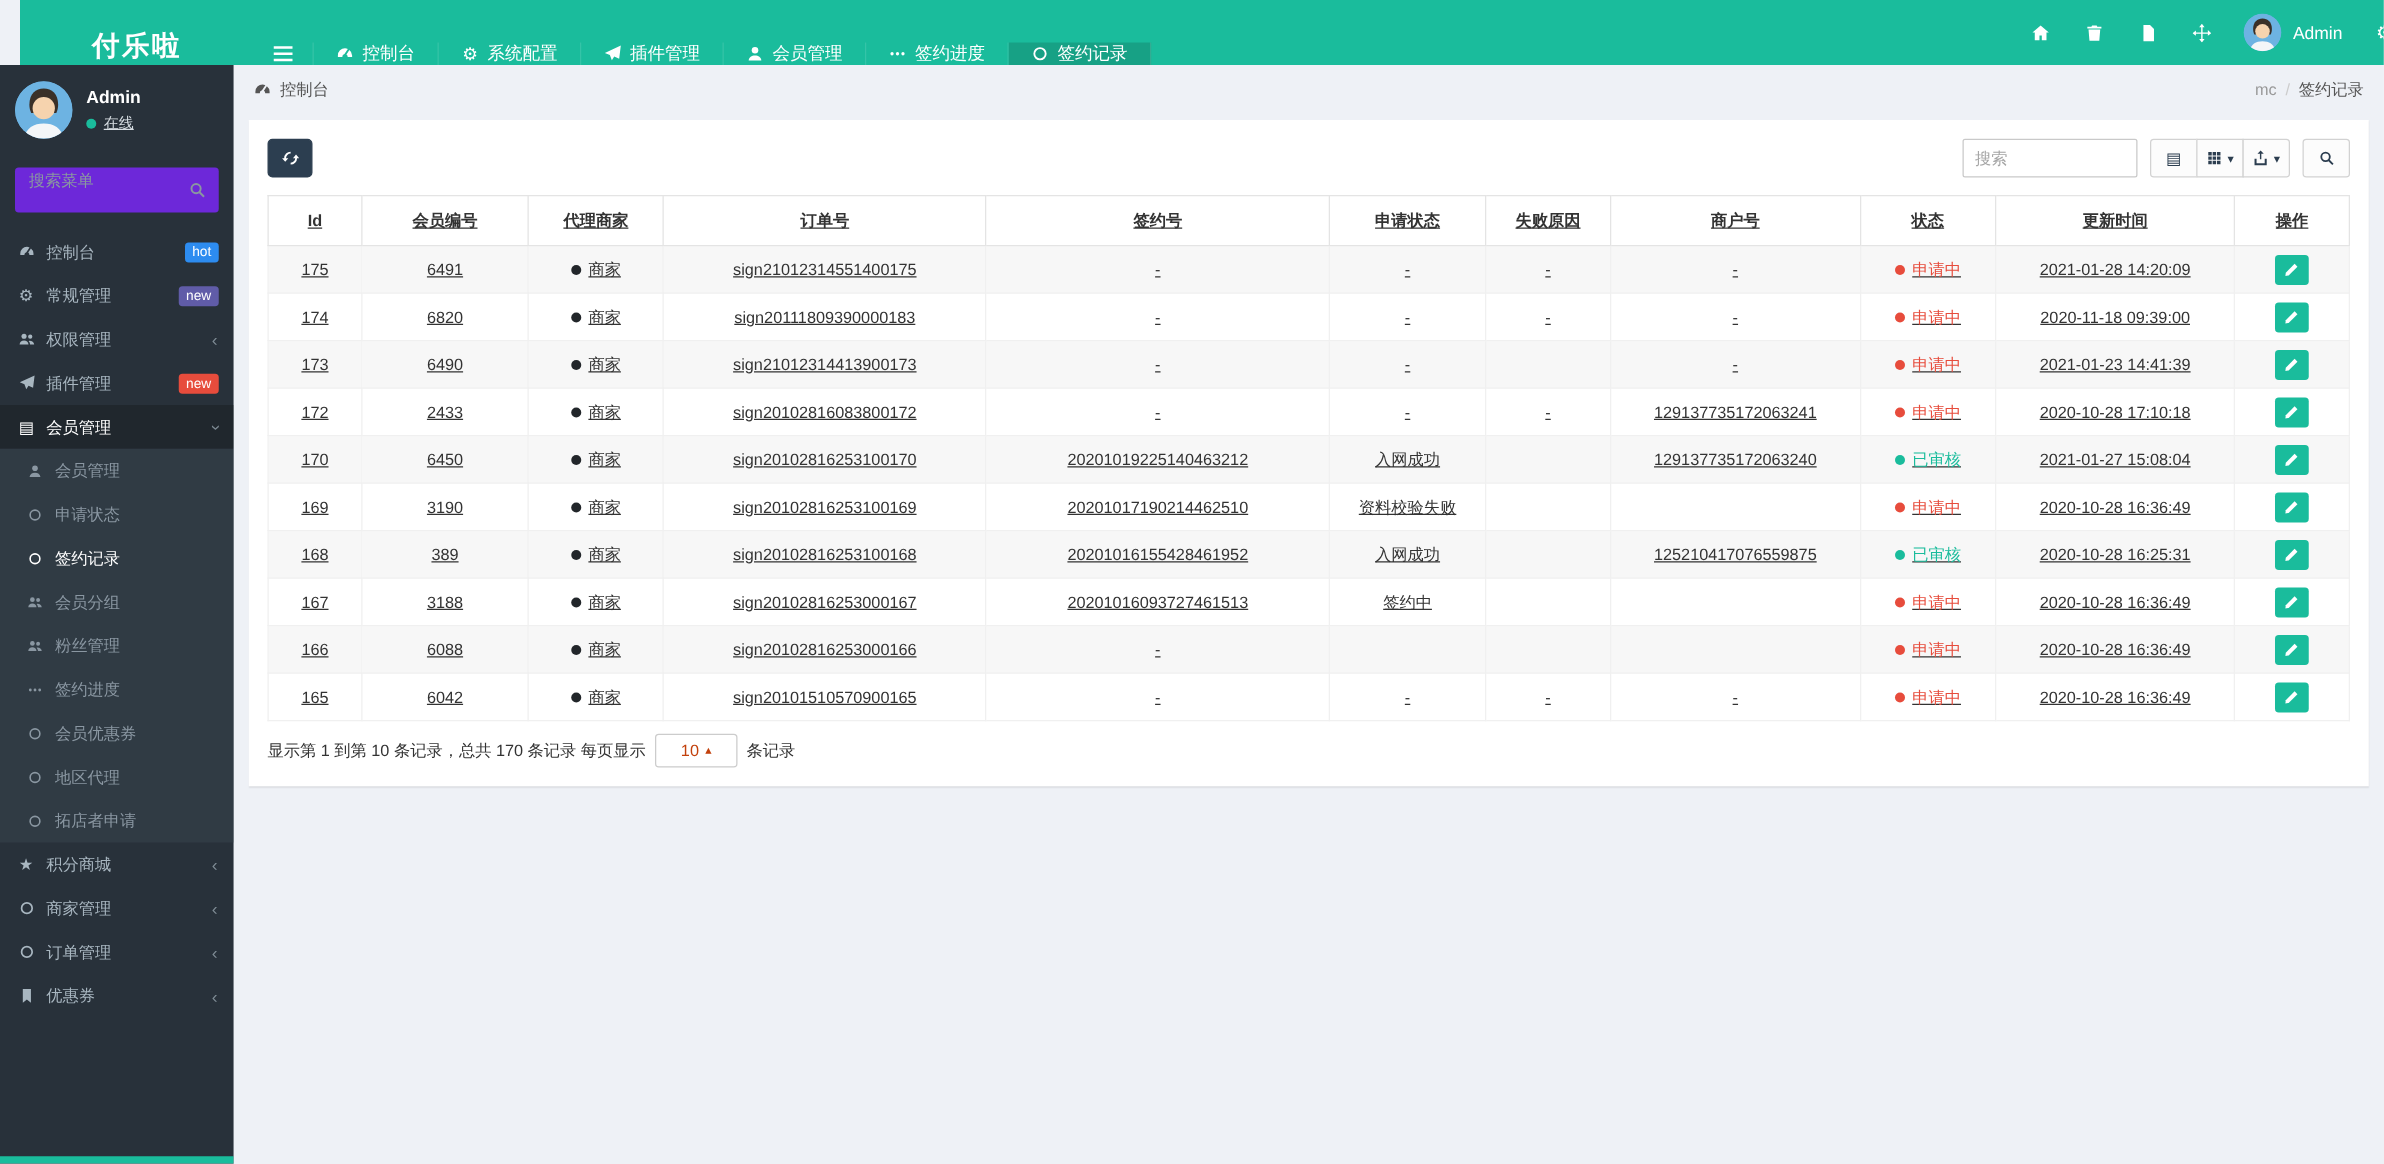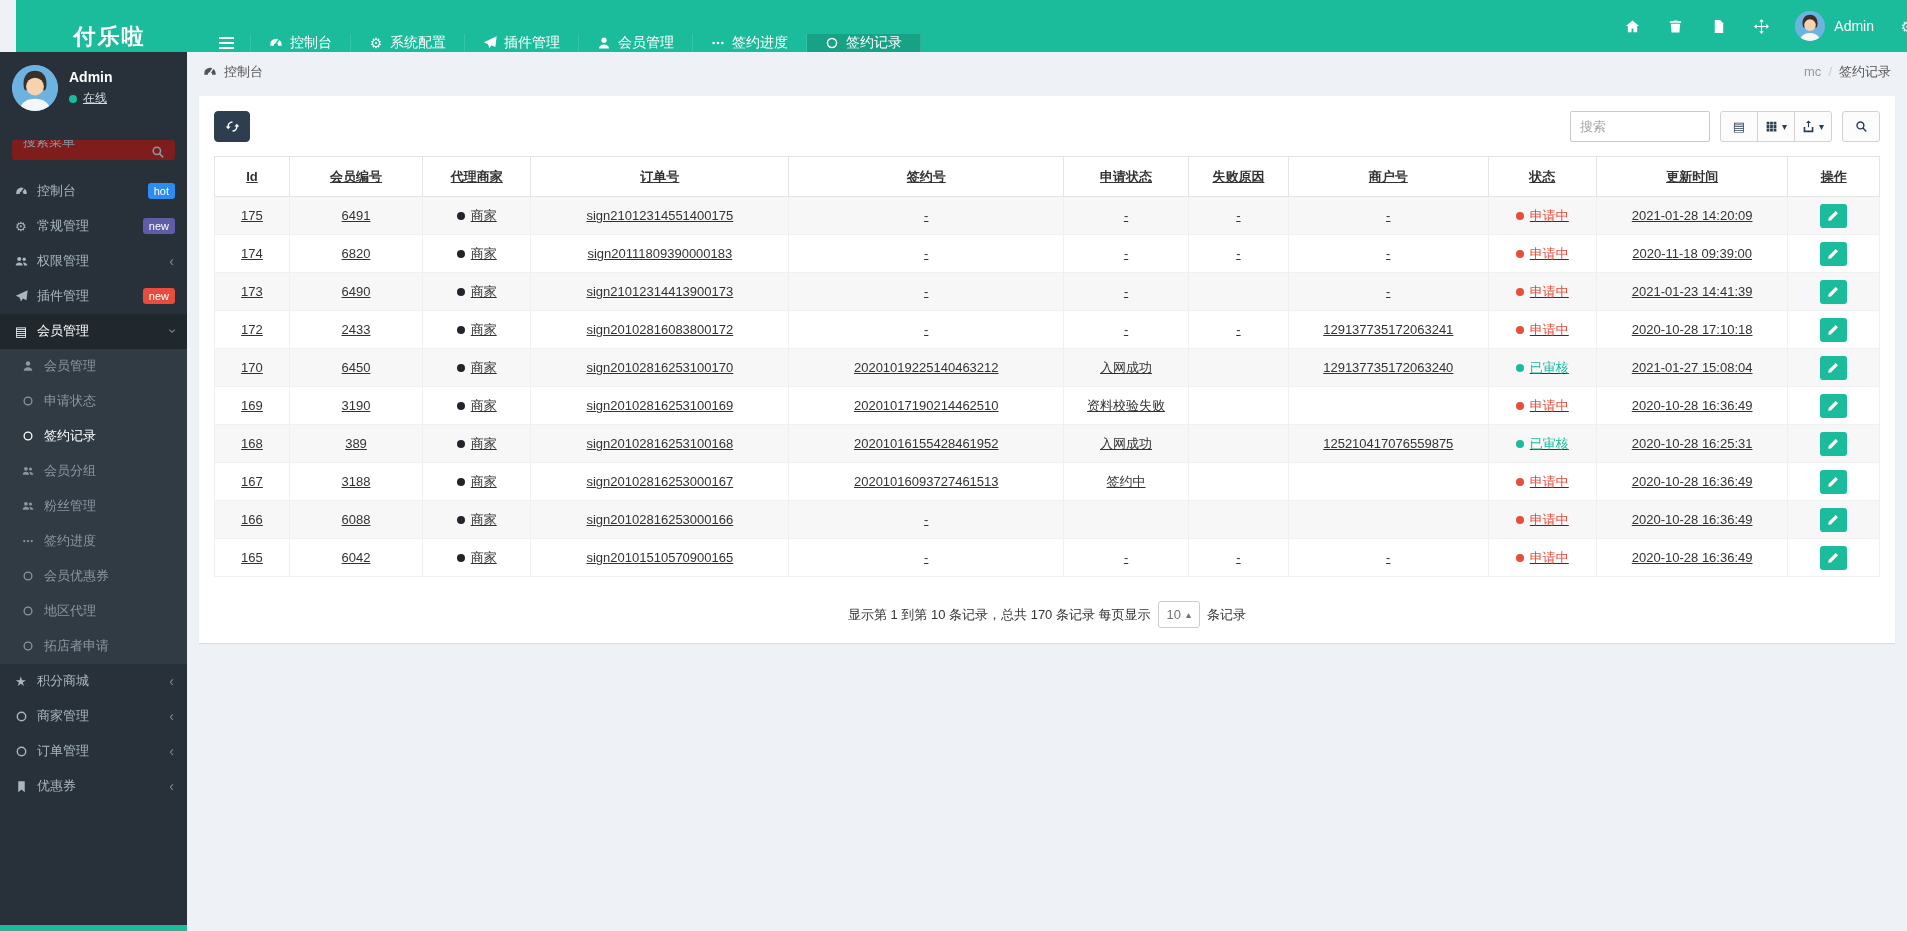--- a/index.html
+++ b/index.html
@@ -29,21 +29,21 @@
 
   
   .sidebar { position:absolute; top:52px; left:0; bottom:0; width:187px; background:#28313a; overflow:hidden; }
   .profile { display:flex; align-items:center; padding:13px 12px; }
   .profile .avatar { width:46px; height:46px; margin-right:11px; }
   .profile-name { color:#fff; font-size:14px; font-weight:bold; }
   .profile-status { color:#d6dde2; font-size:12px; margin-top:5px; display:flex; align-items:center;text-decoration:underline; }
   .dot { display:inline-block; width:8px; height:8px; border-radius:50%; margin-right:6px; }
   .dot.green { background:#1abc9c; }
   .side-search { position:relative; margin:10px 12px 14px; }
-  .side-search input { width:100%; height:20px; background:#7f1d1d; border:none; border-radius:3px; color:#c7d0d6; padding:0 30px 16px 11px; font-size:13px; outline:none; }
+  .side-search input { width:100%; height:36px; background:#6d28d9; border:none; border-radius:3px; color:#c7d0d6; padding:0 30px 16px 11px; font-size:13px; outline:none; }
   .side-search input::placeholder { color:#8a97a0; }
   .side-search .icon { position:absolute; right:10px; top:11px; color:#8a97a0; font-size:14px; }
 
   .side-menu { list-style:none; }
   .side-item { display:flex; align-items:center; height:35px; padding-left:15px; color:#a8b6c0; font-size:13px; cursor:pointer; }
   .side-item .icon { width:22px; min-width:22px; font-size:13px; justify-content:flex-start; }
   .side-item .lbl { flex:1; }
   .side-item.active-parent { background:#20272d; color:#fff; }
   .badge { font-size:11px; color:#fff; border-radius:3px; padding:1px 6px; margin-right:12px; line-height:14px; }
   .arrow { color:#7d8a93; font-size:14px; margin-right:13px; line-height:1; }
@@ -78,23 +78,23 @@
   .btn-find { width:38px; border-radius:3px; margin-left:10px; }
 
   table.grid { width:100%; border-collapse:collapse; table-layout:fixed;text-decoration:underline; }
   .grid th { height:40px; border:1px solid #e4e4e4; font-weight:bold; font-size:13px; color:#333; text-align:center; background:#fff; }
   .grid td { height:38px; border:1px solid #f0f0f0; border-top:1px solid #e9e9e9; text-align:center; font-size:13px; color:#333; overflow:hidden; white-space:nowrap; }
   .grid tbody tr:nth-child(odd) td { background:#f7f7f7; }
   .cell-dot { display:inline-block; width:8px; height:8px; border-radius:50%; background:#22262a; margin-right:6px; vertical-align:middle; }
   .st-dot { display:inline-block; width:8px; height:8px; border-radius:50%; margin-right:6px; vertical-align:middle; }
   .btn-edit { width:27px; height:24px; background:#1abc9c; border:none; border-radius:3px; color:#fff; font-size:13px; cursor:pointer; display:inline-flex; align-items:center; justify-content:center; }
 
-  .card-footer { display:flex; justify-content:center; align-items:center; margin-top:24px; }
+  .card-footer { display:flex; justify-content:flex-start; align-items:center; margin-top:10px; }
   .summary { color:#333; display:flex; align-items:center; }
-  .page-size { border:1px solid #ccc; background:#fff; border-radius:3px; height:27px; padding:0 8px; margin:0 7px; display:inline-flex; align-items:center; cursor:pointer; color:#737373; }
+  .page-size { border:1px solid #ccc; background:#fff; border-radius:3px; height:27px; padding:0 20px; margin:0 7px; display:inline-flex; align-items:center; cursor:pointer; color:#c2410c; }
   .page-size .caret { font-size:10px; margin-left:5px; }
   .pagination { display:flex; }
   .page-btn { min-width:34px; height:32px; padding:0 11px; display:flex; align-items:center; justify-content:center; border:1px solid #ddd; background:#fff; color:#2c3e50; margin-left:-1px; cursor:pointer; font-size:13px; }
   .page-btn.nav-lbl { color:#999; }
   .page-btn.gap { color:#999; }
   .page-btn.active { background:#2c3e50; border-color:#2c3e50; color:#fff; }
   .pagination .page-btn:first-child { border-radius:3px 0 0 3px; margin-left:0; }
   .pagination .page-btn:last-child { border-radius:0 3px 3px 0; }
 </style>
 </head>

